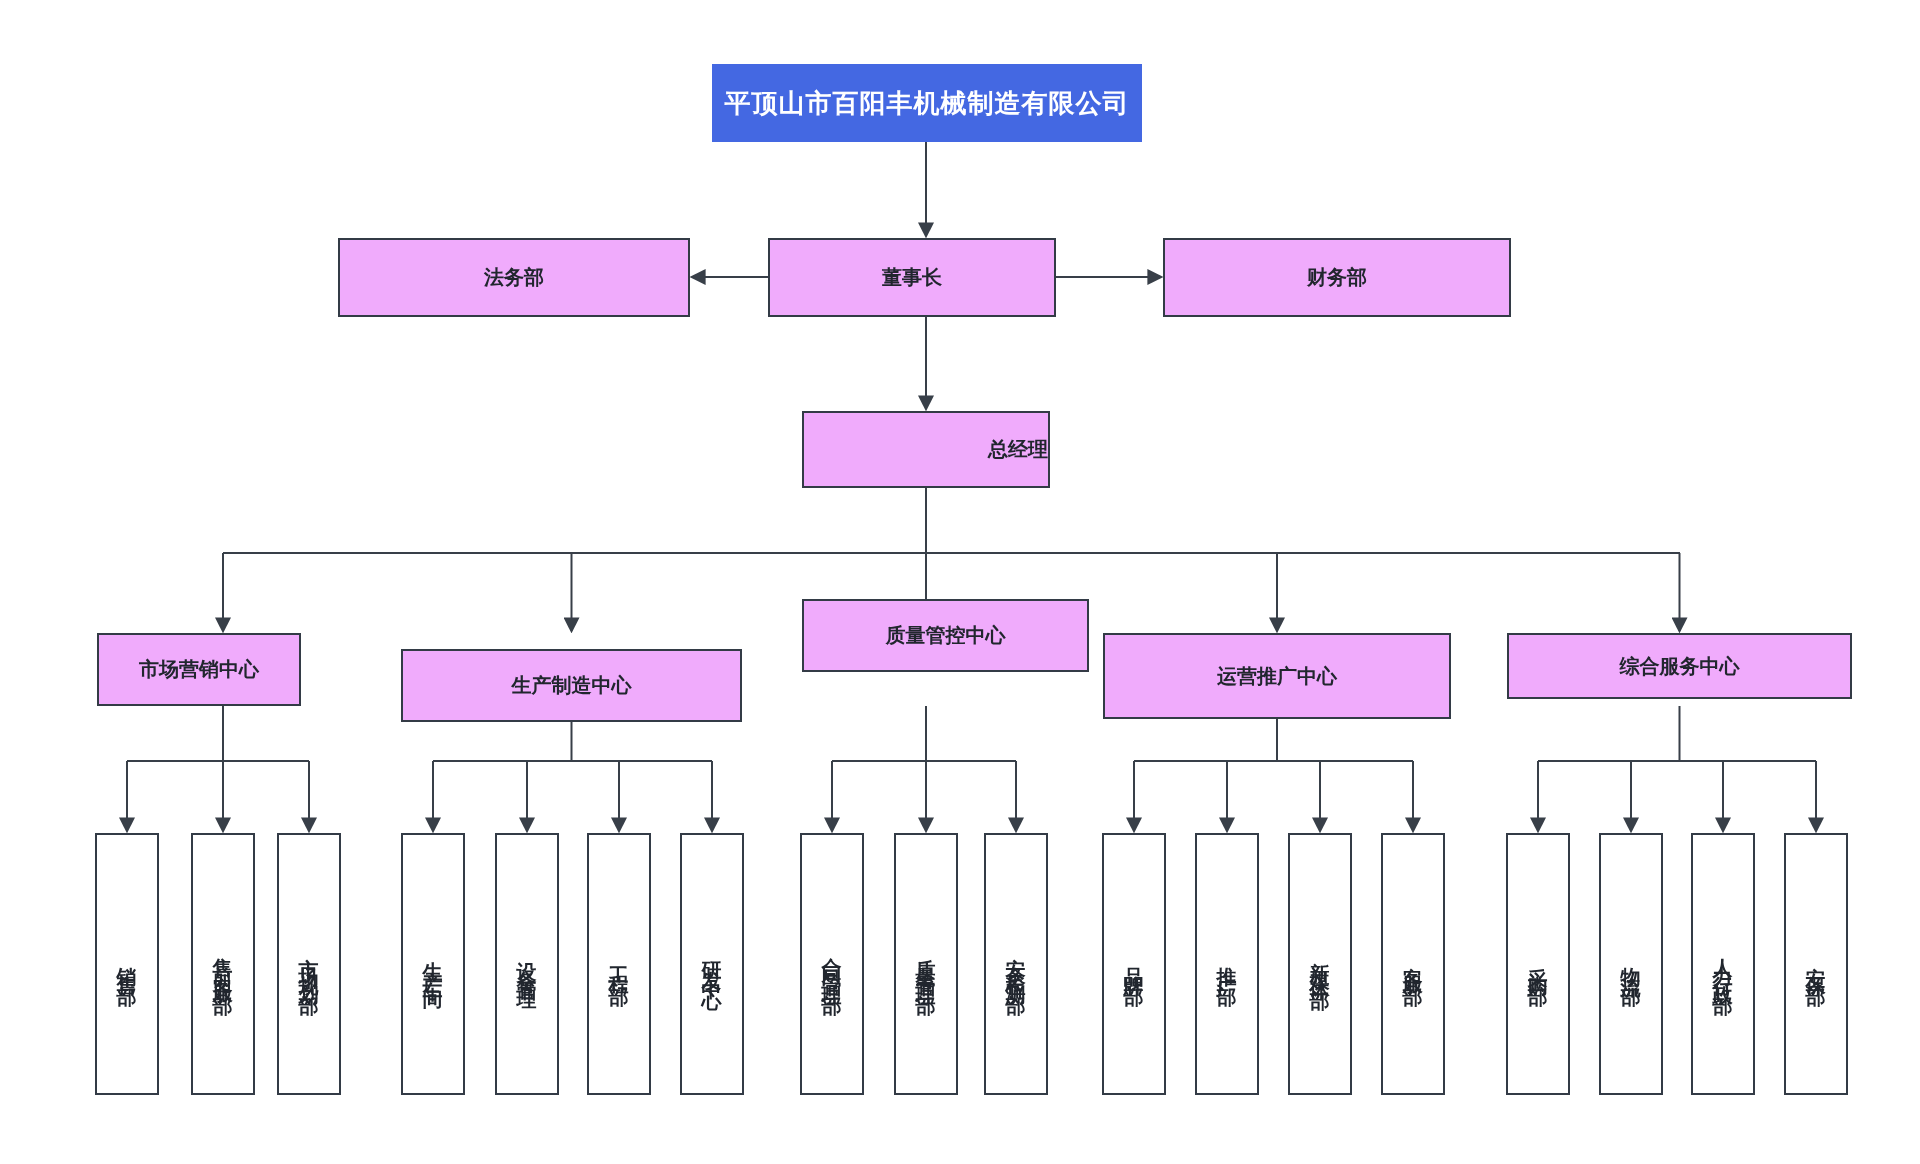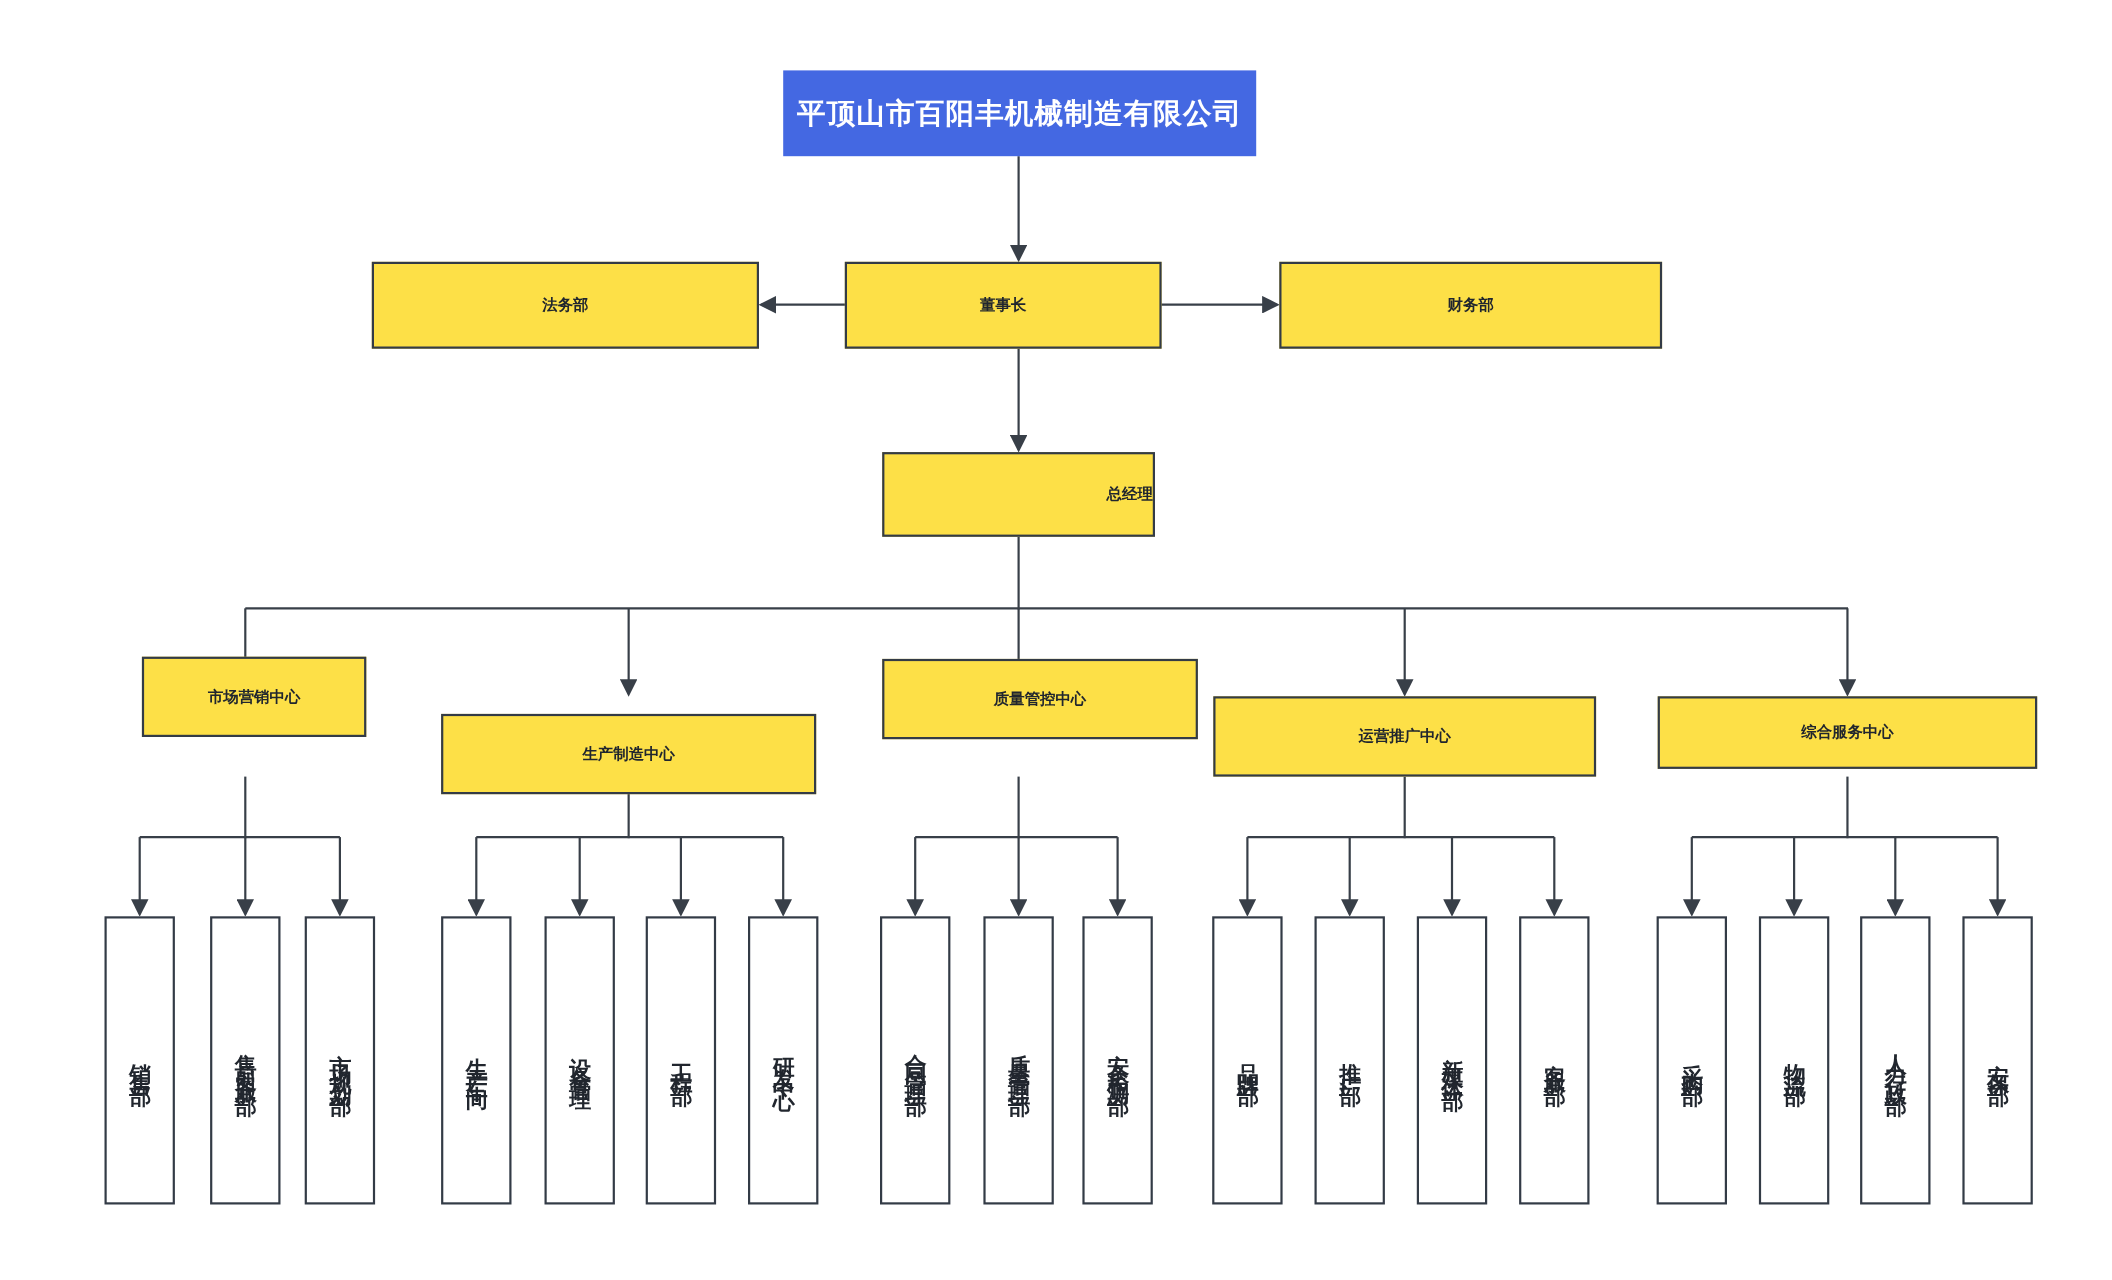--- a/index.html
+++ b/index.html
@@ -16,24 +16,24 @@
     background: var(--background);
     font-family: "Liberation Sans", "DejaVu Sans", sans-serif;
     overflow: hidden;
   }
   .canvas { position: relative; width: 1920px; height: 1164px; }
   svg.edges { position: absolute; left: 0; top: 0; width: 1920px; height: 1164px; }
   svg.edges line { stroke: var(--line); stroke-width: 2; }
   svg.edges .ah-fill { fill: var(--line); }
   .node {
     position: absolute;
-    background: #fde047;
+    background: #f0abfc;
     border: 2px solid var(--border);
     display: flex; align-items: center; justify-content: center;
-    font-weight: 700; font-size: 14px; color: var(--text);
+    font-weight: 700; font-size: 20px; color: var(--text);
     text-align: center;
   }
   .node.root {
     background: var(--root-bg);
     border: none;
     color: var(--root-text);
     font-size: 26px;
     letter-spacing: 1px;
   }
   .leaf {
@@ -121,30 +121,30 @@
     <span>董事长</span>
   </div>
   <div class="node" style="left:1163px; top:238px; width:348px; height:79px;">
     <span>财务部</span>
   </div>
 
   <div class="node" style="left:802px; top:411px; width:248px; height:77px;justify-content:flex-end;">
     <span>总经理</span>
   </div>
 
-  <div class="node" style="left:97px; top:597px; width:204px; height:73px;margin-left:32px;">
+  <div class="node" style="left:97px; top:633px; width:204px; height:73px;">
     <span>市场营销中心</span>
   </div>
   <div class="node" style="left:401px; top:633px; width:341px; height:73px;margin-top:16px;">
     <span>生产制造中心</span>
   </div>
   <div class="node" style="left:802px; top:599px; width:287px; height:73px;">
     <span>质量管控中心</span>
   </div>
-  <div class="node" style="left:1103px; top:633px; width:348px; height:73px;">
+  <div class="node" style="left:1103px; top:633px; width:348px; height:86px;">
     <span>运营推广中心</span>
   </div>
   <div class="node" style="left:1507px; top:633px; width:345px; height:66px;">
     <span>综合服务中心</span>
   </div>
 
   <div class="leaf" style="left:95px;">
     <span class="vtext">销售部</span>
   </div>
   <div class="leaf" style="left:191px;">

